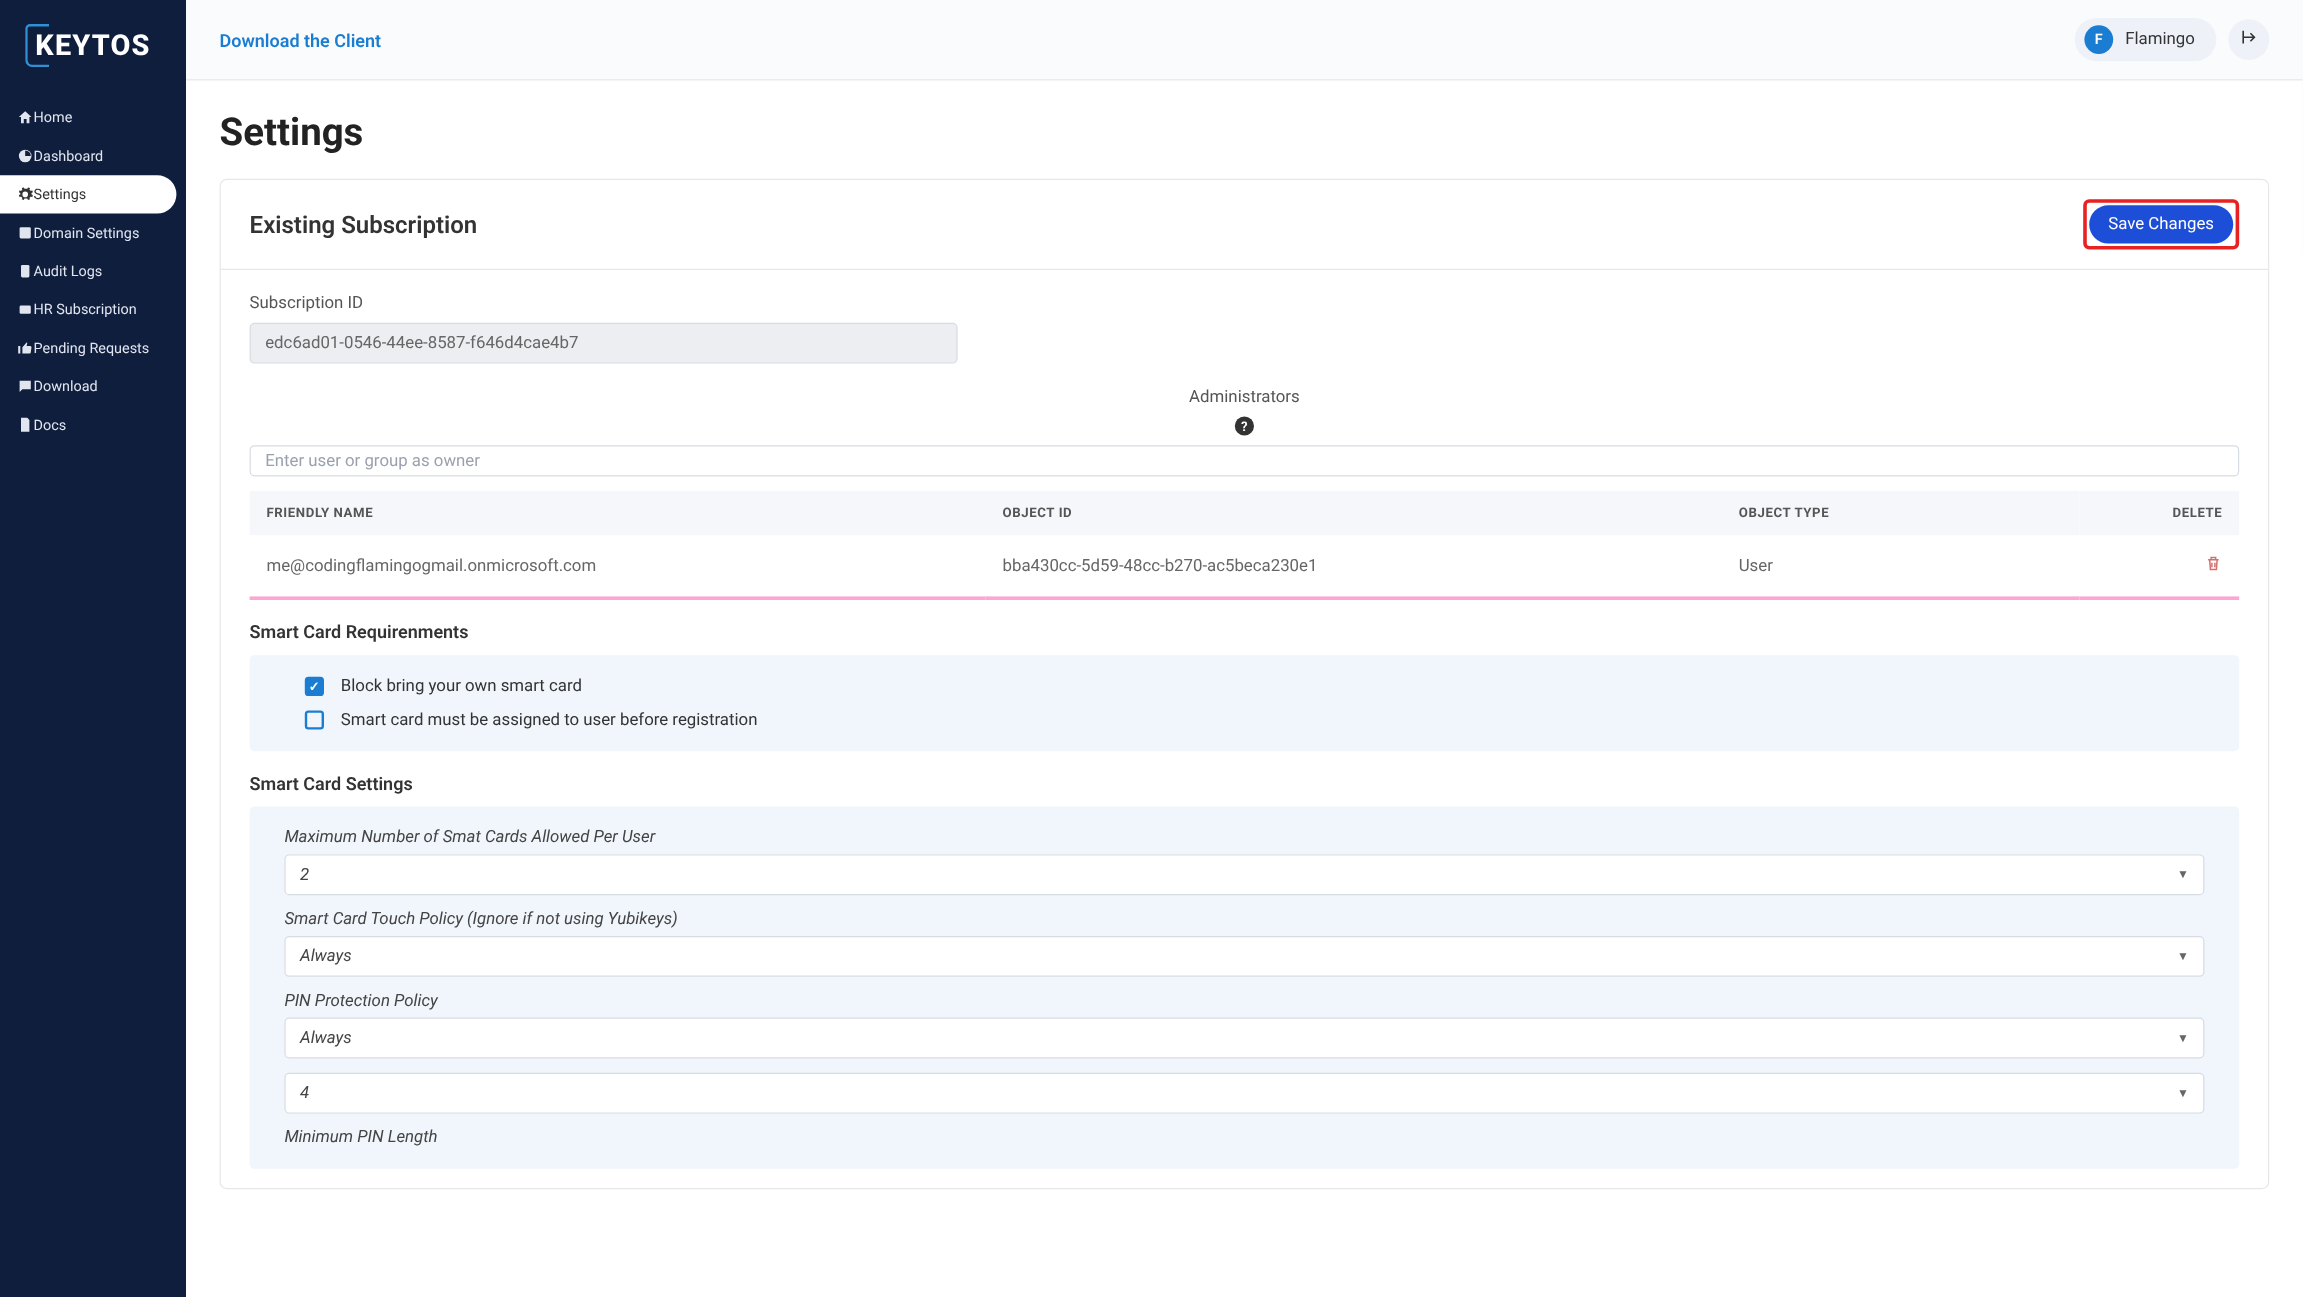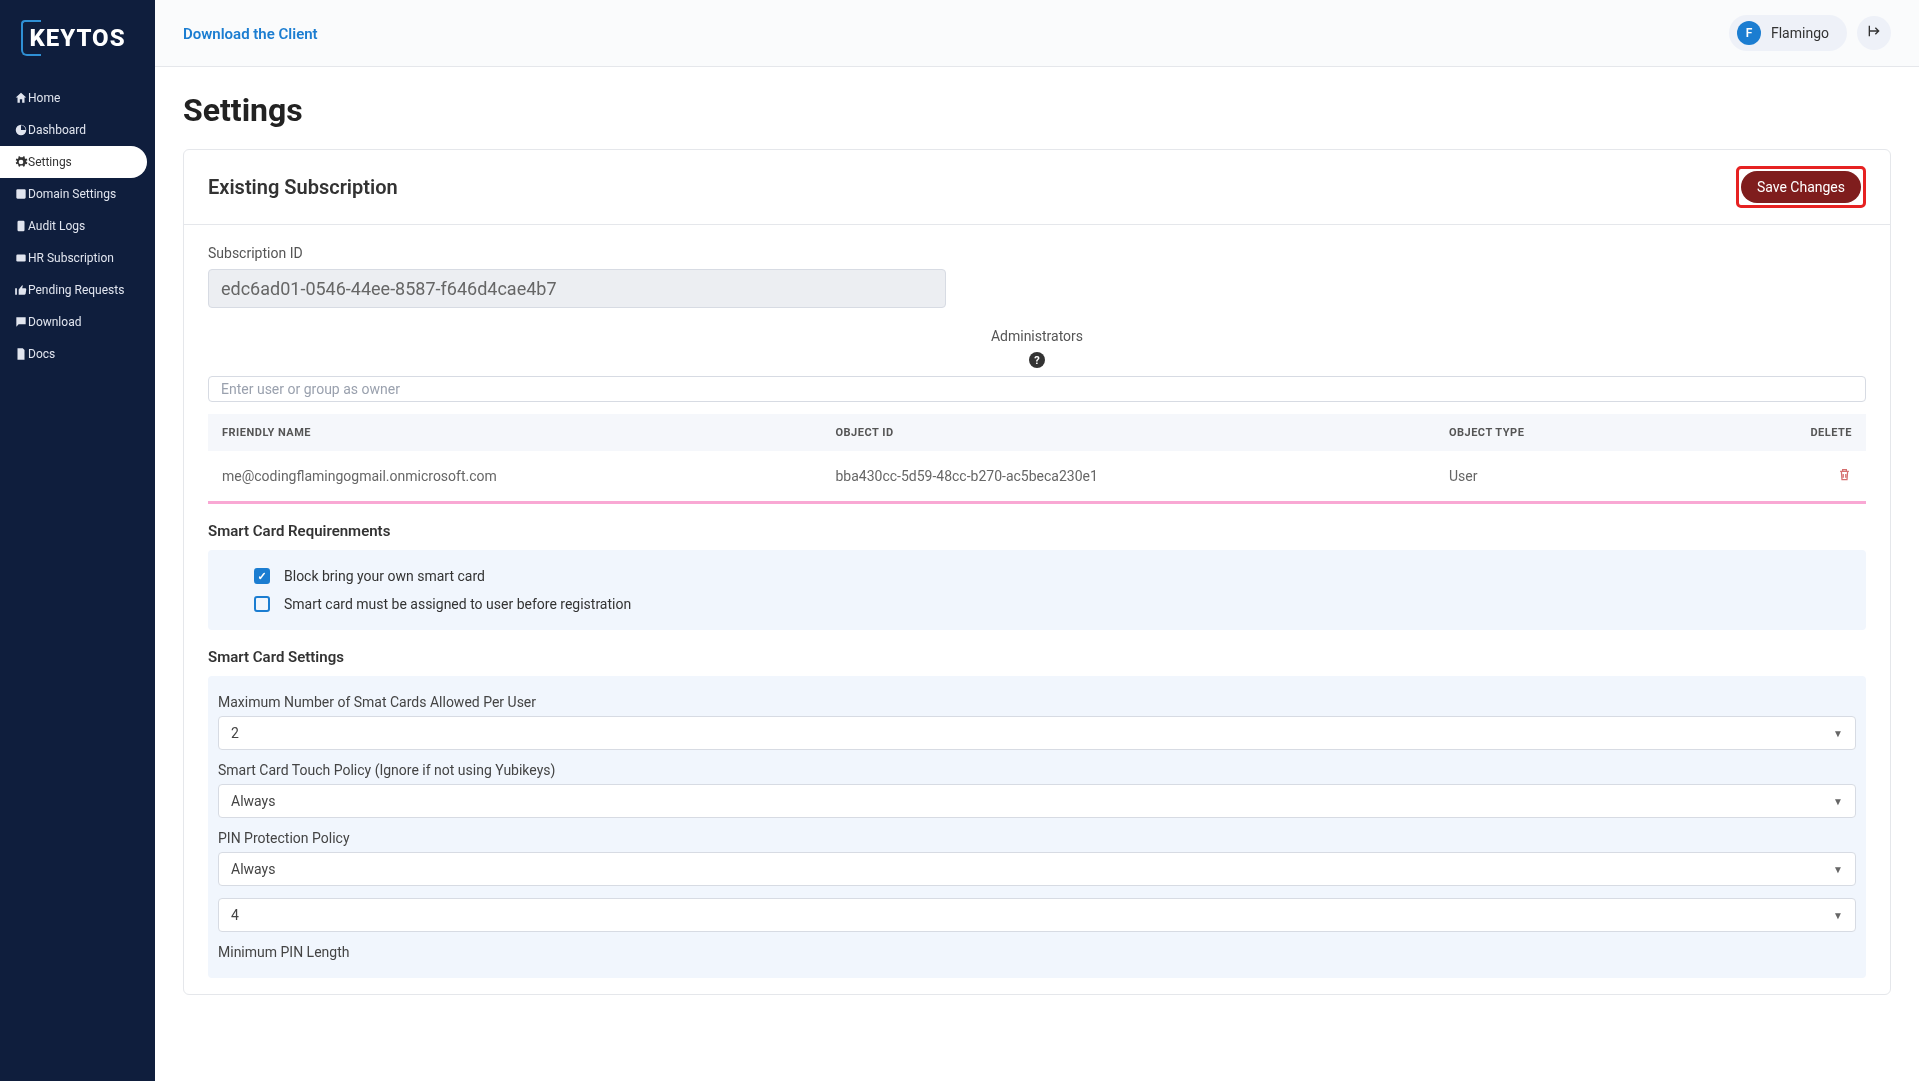--- a/index.html
+++ b/index.html
@@ -21,43 +21,43 @@
 .user-chip { display: flex; align-items: center; gap: 10px; background: #eef1f8; border-radius: 22px; padding: 6px 18px 6px 8px; cursor: pointer; }
 .avatar { width: 24px; height: 24px; border-radius: 50%; background: #1b7dd1; color: #fff; display: flex; align-items: center; justify-content: center; font-size: 12px; font-weight: 600; }
 .user-name { font-size: 14px; color: #333; }
 .logout-btn { width: 34px; height: 34px; border-radius: 50%; background: #eef1f8; display: flex; align-items: center; justify-content: center; cursor: pointer; }
 .content { padding: 24px 28px; overflow-y: auto; flex: 1; }
 .page-title { font-size: 32px; font-weight: 700; color: #222; margin-bottom: 20px; }
 .card { background: #fff; border: 1px solid #e5e7eb; border-radius: 6px; }
 .card-header { display: flex; align-items: center; justify-content: space-between; padding: 16px 24px; border-bottom: 1px solid #e5e7eb; }
 .card-title { font-size: 20px; font-weight: 600; color: #333; }
 .save-highlight { border: 3px solid #e62222; padding: 2px; border-radius: 5px; }
-.save-btn { background: #7f1d1d; color: #fff; border: none; padding: 8px 16px; border-radius: 16px; font-size: 14px; cursor: pointer; text-align: center; }
+.save-btn { background: #1d4ed8; color: #fff; border: none; padding: 8px 16px; border-radius: 16px; font-size: 14px; cursor: pointer; text-align: center; }
 .card-body { padding: 16px 24px; }
 .section-label { font-size: 14px; color: #555; margin-bottom: 8px; margin-top: 4px; }
-.text-input { width: 738px; padding: 8px 12px; border: 1px solid #d7dbe3; border-radius: 4px; font-size: 18px; color: #555; background: #f5f6f8; }
+.text-input { width: 590px; padding: 8px 12px; border: 1px solid #d7dbe3; border-radius: 4px; font-size: 14px; color: #555; background: #f5f6f8; }
 .text-input.readonly { background: #eceef2; color: #666; }
 .admin-label-row { display: flex; align-items: center; gap: 8px; margin-top: 20px; margin-bottom: 8px; flex-direction: column; }
 .help-icon { width: 16px; height: 16px; border-radius: 50%; background: #333; color: #fff; display: inline-flex; align-items: center; justify-content: center; font-size: 11px; font-weight: bold; }
 .full-input { width: 100%; padding: 4px 12px; border: 1px solid #d7dbe3; border-radius: 4px; font-size: 14px; color: #555; }
 .full-input::placeholder { color: #9aa1ae; }
 .admin-table { width: 100%; margin-top: 12px; border-collapse: collapse; }
 .admin-table thead th { background: #f5f7fb; text-align: left; padding: 12px 14px; font-size: 11px; font-weight: 700; letter-spacing: 0.5px; color: #555; }
 .admin-table thead th:last-child { text-align: right; }
 .admin-table tbody td { padding: 16px 14px; font-size: 14px; color: #666; border-bottom: 3px solid #f9a8d4; }
 .admin-table tbody td:last-child { text-align: right; }
 .trash-icon { color: #d56f6f; cursor: pointer; }
 .sc-req-title { font-size: 15px; font-weight: 600; color: #333; margin-top: 18px; margin-bottom: 10px; }
 .checkbox-panel { background: #f1f6fd; border-radius: 4px; padding: 12px 14px; }
 .check-row { display: flex; align-items: center; gap: 14px; padding: 6px 0; margin-left: 32px; }
 .checkbox { width: 16px; height: 16px; border: 2px solid #1b7dd1; border-radius: 3px; display: inline-flex; align-items: center; justify-content: center; cursor: pointer; flex-shrink: 0; }
 .checkbox.checked { background: #1b7dd1; }
 .checkbox.checked::after { content: "✓"; color: #fff; font-size: 11px; font-weight: bold; }
 .check-label { font-size: 14px; color: #333; }
-.settings-panel { background: #f1f6fd; border-radius: 4px; padding: 12px 10px; }
+.settings-panel { background: #f1f6fd; border-radius: 4px; padding: 12px 29px; font-style: italic; }
 .setting-label { font-size: 14px; color: #444; margin-bottom: 6px; margin-top: 6px; }
 .select-wrap { position: relative; margin-bottom: 12px; }
 .select-box { width: 100%; background: #fff; border: 1px solid #d7dbe3; border-radius: 4px; padding: 8px 12px; font-size: 14px; color: #444; cursor: pointer; display: flex; align-items: center; justify-content: space-between; }
 .caret { font-size: 10px; color: #666; }
 </style>
 </head>
 <body>
 
 <div class="sidebar">
   <div class="logo">

